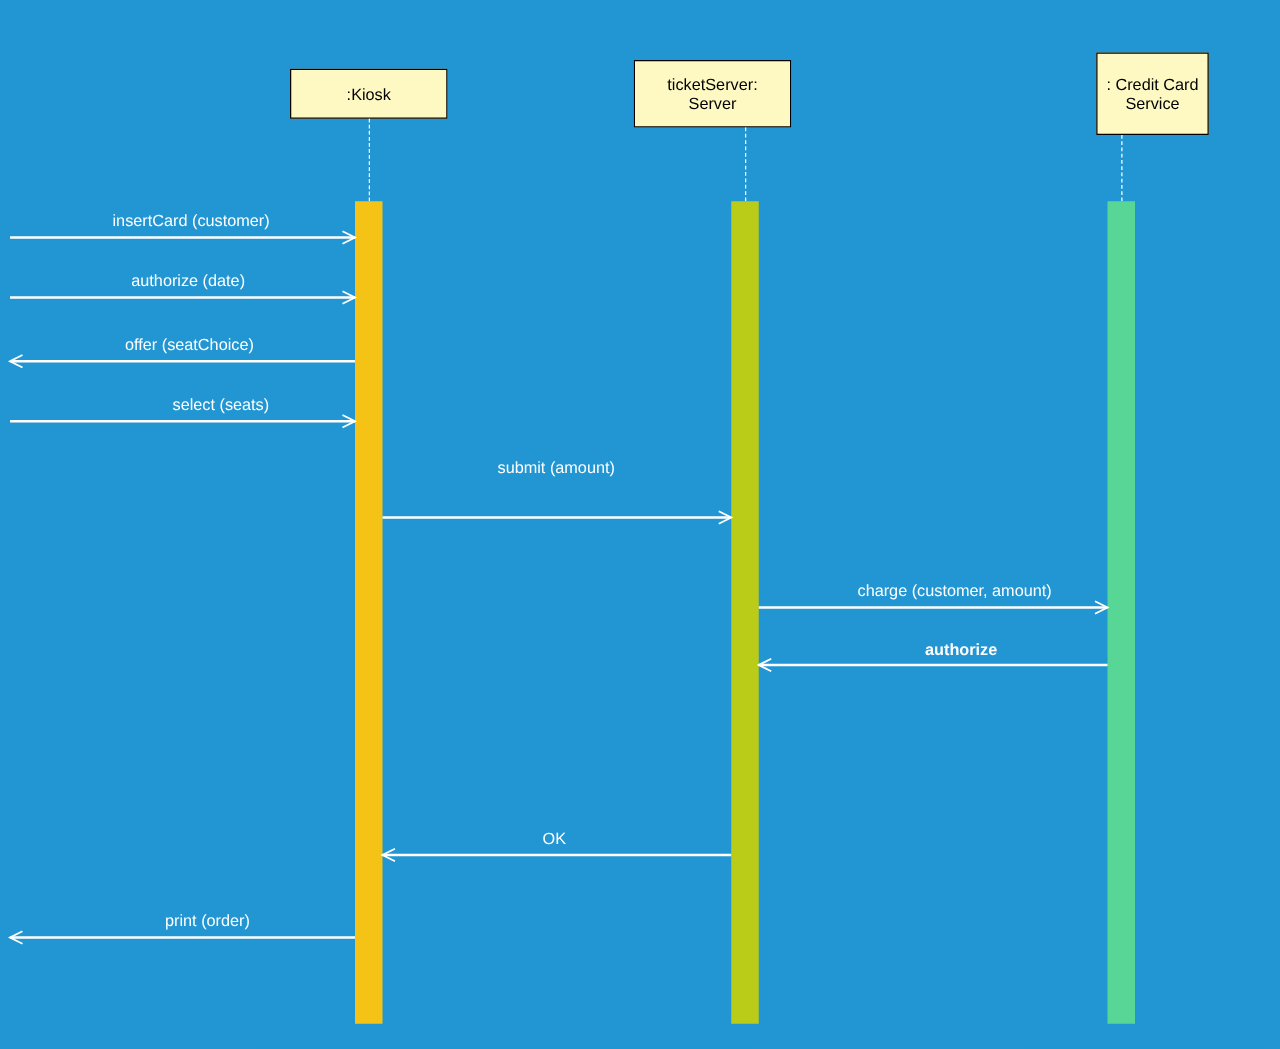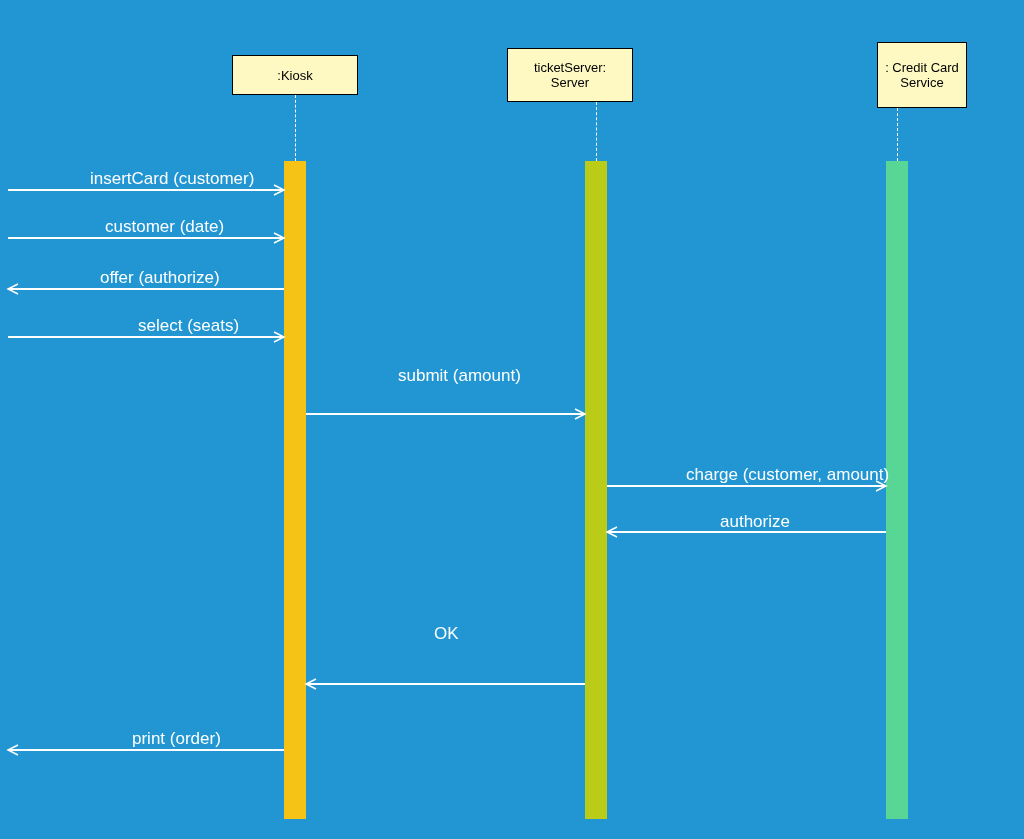--- a/index.html
+++ b/index.html
@@ -39,21 +39,21 @@
   }
   .msg svg {
     position: absolute;
     top: -6px;
   }
   .arrow-right svg { right: -2px; }
   .arrow-left svg { left: -2px; }
   .msg-label {
     position: absolute;
     color: #fff;
-    font-size: 17px;
+    font-size: 13px;
     white-space: nowrap;
   }
 </style>
 </head>
 <body>
 
 <div class="participant-box" style="left:232px; top:55px; width:126px; height:40px;">
   <span>:Kiosk</span>
 </div>
 <div class="dashline" style="left:295px; top:95px; height:66px;"></div>
@@ -76,27 +76,27 @@
       <svg width="14" height="14" viewBox="0 0 14 14">
         <path d="M2 2 L12 7 L2 12" fill="none" stroke="#fff" stroke-width="1.5"></path>
       </svg>
     </div>
     <div class="msg-label" style="left: 90px; top: 169px;">insertCard (customer)</div>
     <div class="msg arrow-right" style="left: 8px; top: 237px; width: 276px;">
       <svg width="14" height="14" viewBox="0 0 14 14">
         <path d="M2 2 L12 7 L2 12" fill="none" stroke="#fff" stroke-width="1.5"></path>
       </svg>
     </div>
-    <div class="msg-label" style="left: 105px; top: 217px;">customer (date)</div>
+    <div class="msg-label" style="left: 105px; top: 217px;">authorize (date)</div>
     <div class="msg arrow-left" style="left: 8px; top: 288px; width: 276px;">
       <svg width="14" height="14" viewBox="0 0 14 14">
         <path d="M12 2 L2 7 L12 12" fill="none" stroke="#fff" stroke-width="1.5"></path>
       </svg>
     </div>
-    <div class="msg-label" style="left: 100px; top: 268px;">offer (authorize)</div>
+    <div class="msg-label" style="left: 100px; top: 268px;">offer (seatChoice)</div>
     <div class="msg arrow-right" style="left: 8px; top: 336px; width: 276px;">
       <svg width="14" height="14" viewBox="0 0 14 14">
         <path d="M2 2 L12 7 L2 12" fill="none" stroke="#fff" stroke-width="1.5"></path>
       </svg>
     </div>
     <div class="msg-label" style="left: 110px; top: 316px; margin-left: 28px;">select (seats)</div>
     <div class="msg arrow-right" style="left: 306px; top: 413px; width: 279px;">
       <svg width="14" height="14" viewBox="0 0 14 14">
         <path d="M2 2 L12 7 L2 12" fill="none" stroke="#fff" stroke-width="1.5"></path>
       </svg>
@@ -106,26 +106,26 @@
       <svg width="14" height="14" viewBox="0 0 14 14">
         <path d="M2 2 L12 7 L2 12" fill="none" stroke="#fff" stroke-width="1.5"></path>
       </svg>
     </div>
     <div class="msg-label" style="left: 686px; top: 465px;">charge (customer, amount)</div>
     <div class="msg arrow-left" style="left: 607px; top: 531px; width: 279px;">
       <svg width="14" height="14" viewBox="0 0 14 14">
         <path d="M12 2 L2 7 L12 12" fill="none" stroke="#fff" stroke-width="1.5"></path>
       </svg>
     </div>
-    <div class="msg-label" style="left: 720px; top: 512px;">authorize</div>
+    <div class="msg-label" style="left: 740px; top: 512px; font-weight: bold;">authorize</div>
     <div class="msg arrow-left" style="left: 306px; top: 683px; width: 279px;">
       <svg width="14" height="14" viewBox="0 0 14 14">
         <path d="M12 2 L2 7 L12 12" fill="none" stroke="#fff" stroke-width="1.5"></path>
       </svg>
     </div>
-    <div class="msg-label" style="left: 434px; top: 624px; text-align: right;">OK</div>
+    <div class="msg-label" style="left: 434px; top: 663px; text-align: right;">OK</div>
     <div class="msg arrow-left" style="left: 8px; top: 749px; width: 276px;">
       <svg width="14" height="14" viewBox="0 0 14 14">
         <path d="M12 2 L2 7 L12 12" fill="none" stroke="#fff" stroke-width="1.5"></path>
       </svg>
     </div>
     <div class="msg-label" style="left: 115px; top: 729px; margin-left: 17px;">print (order)</div>
   </div>
 
 </body></html>

